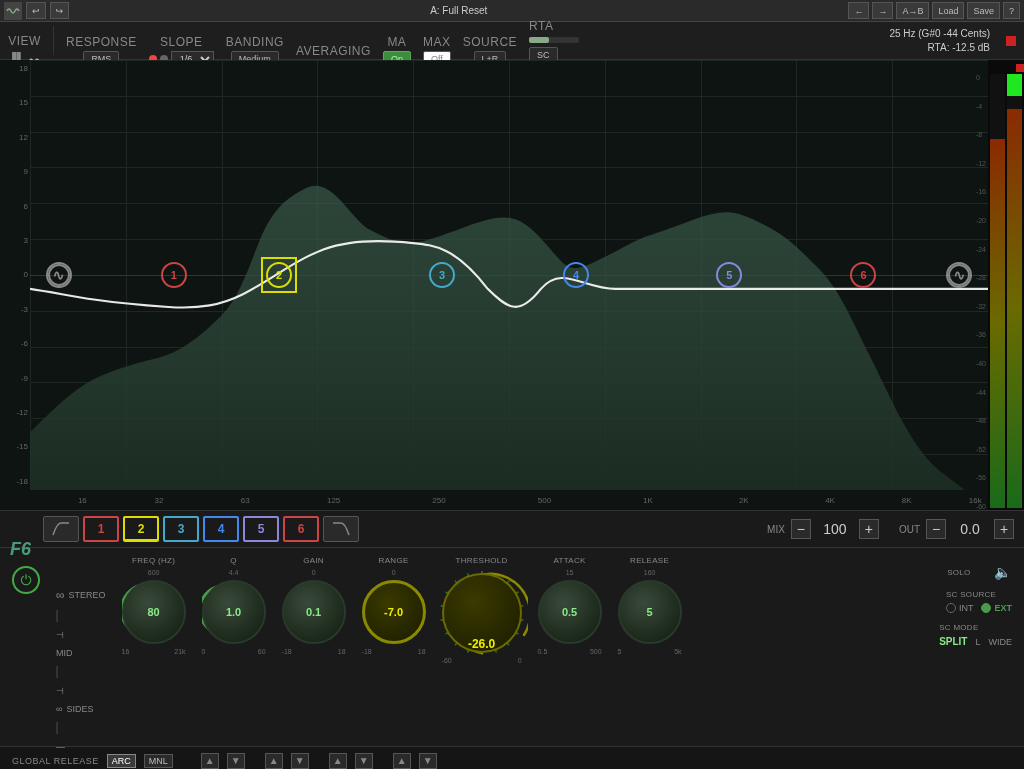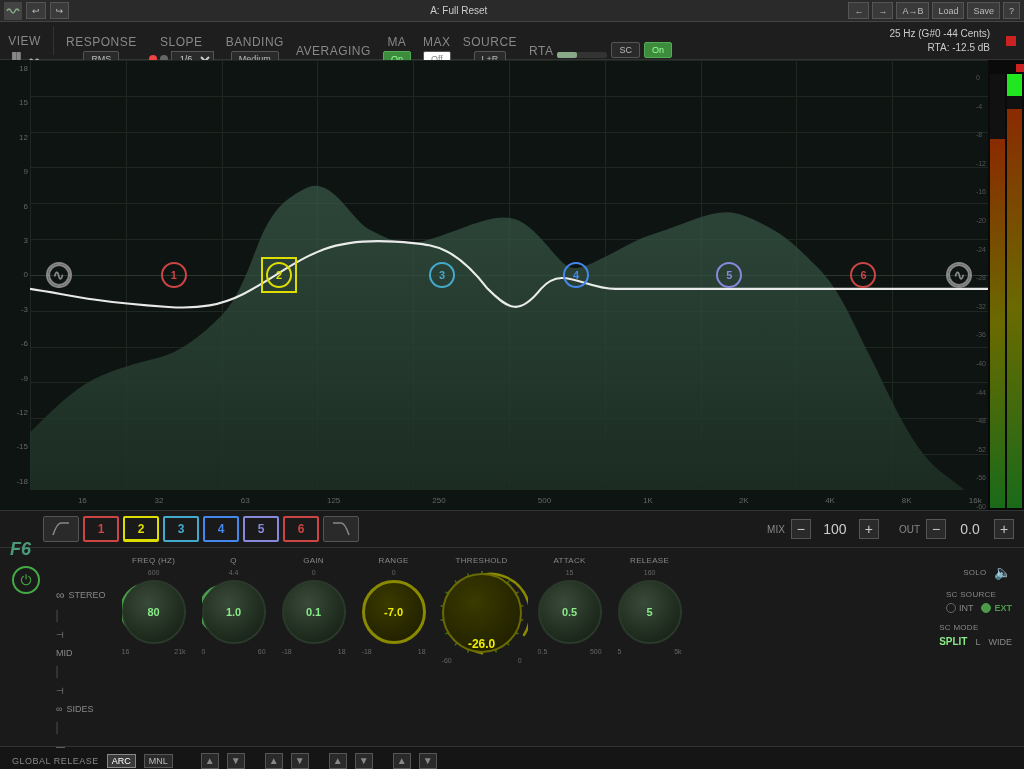--- a/index.html
+++ b/index.html
@@ -369,21 +369,21 @@
     .bottom-right {
       margin-left: auto;
       display: flex;
       flex-direction: column;
       gap: 8px;
       align-items: flex-end;
     }
     .solo-section {
       display: flex;
       align-items: center;
-      gap: 8px;
+      gap: 24px;
       font-size: 9px;
       color: #888;
     }
     .sc-source-section {
       display: flex;
       flex-direction: column;
       gap: 4px;
       font-size: 9px;
       color: #888;
     }
@@ -527,21 +527,21 @@
     <div class="pill-btn on">On</div>
   </div>
   <div class="ctrl-group">
     <span class="ctrl-label">MAX</span>
     <div class="pill-btn off">Off</div>
   </div>
   <div class="ctrl-group">
     <span class="ctrl-label">SOURCE</span>
     <div class="pill-btn">L+R</div>
   </div>
-  <div style="display:flex;align-items:flex-end;gap:4px;">
+  <div style="display:flex;align-items:flex-start;gap:4px;flex-direction:column;">
     <span class="ctrl-label">RTA</span>
     <div style="width:50px;height:6px;background:#333;border-radius:2px;position:relative;">
       <div style="width:40%;height:100%;background:#8a8;border-radius:2px;"></div>
     </div>
     <div class="pill-btn">SC</div>
     <div class="pill-btn on">On</div>
   </div>
   <div class="rta-info">
     <div>25 Hz (G#0 -44 Cents)</div>
     <div>RTA: -12.5 dB</div>

